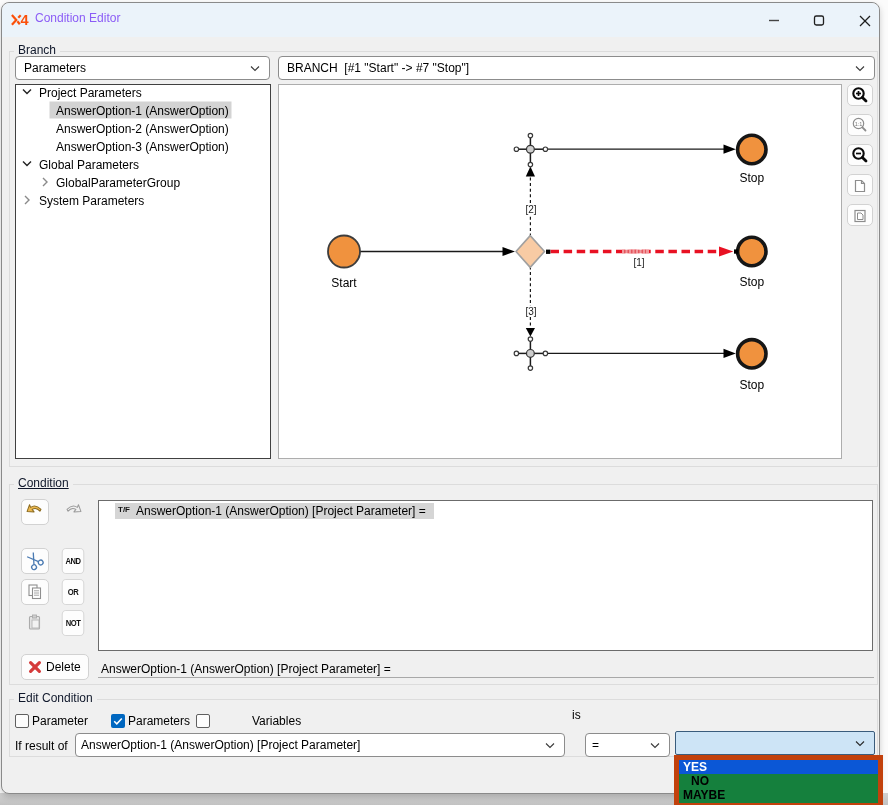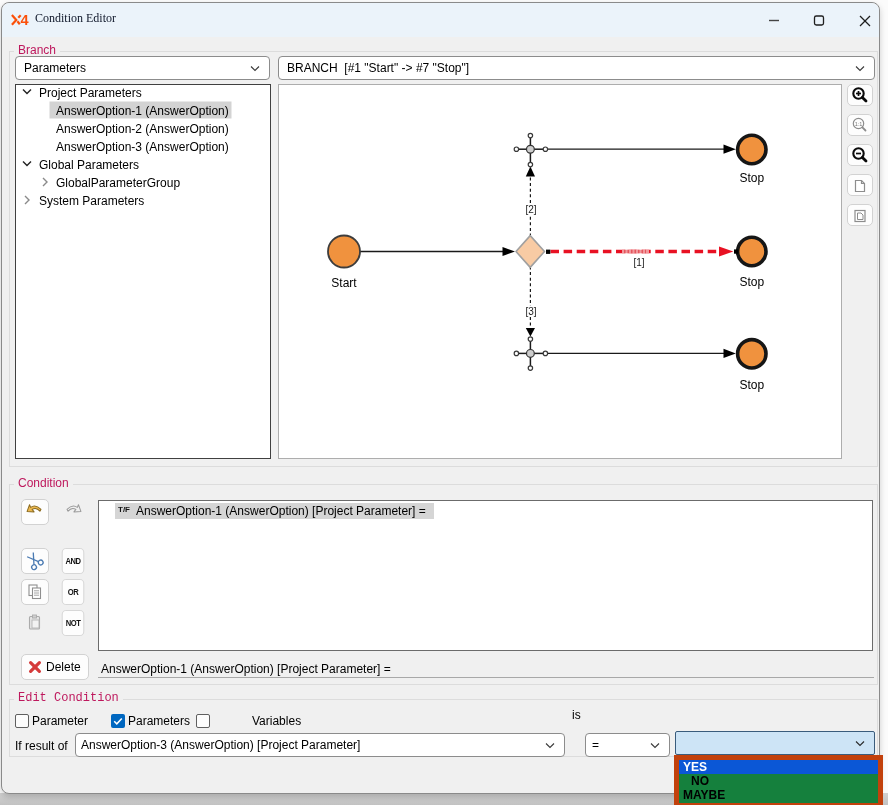--- a/index.html
+++ b/index.html
@@ -5,23 +5,23 @@
   html,body{margin:0;padding:0;}
   body{width:888px;height:805px;position:relative;background:#fbfbfb;
        font-family:"Liberation Sans",sans-serif;overflow:hidden;}
   .abs{position:absolute;}
   #deskbottom{left:0;top:793px;width:888px;height:12px;
       background:linear-gradient(#d2d2d2,#c2c2c2);}
   #win{left:1px;top:2px;width:877px;height:790px;background:#f0f0f0;
       border:1px solid #8a8a8a;border-radius:8px;box-shadow:0 3px 6px rgba(0,0,0,0.18);}
   #titlebar{left:0;top:0;width:100%;height:34px;background:#ebf3fa;
       border-radius:8px 8px 0 0;}
-  #title{left:33px;top:8px;font-size:12px;color:#0f172a;font-family:Liberation Serif, serif;}
+  #title{left:33px;top:8px;font-size:12px;color:#8b5cf6;}
   .grp{border:1px solid #dcdcdc;border-radius:0;}
-  .grplabel{font-size:12px;color:#be185d;background:#f0f0f0;padding:0 4px;line-height:12px;}
+  .grplabel{font-size:12px;color:#0f172a;background:#f0f0f0;padding:0 4px;line-height:12px;}
   .combo{background:#ffffff;border:1px solid #8c8c8c;border-radius:4px;
       font-size:12px;color:#000;}
   .combo .ctext{position:absolute;left:8px;top:4px;white-space:nowrap;}
   .chev{position:absolute;top:8px;right:9px;width:10px;height:7px;}
   .toolbtn{background:#fdfdfd;border:1px solid #d2d2d2;border-radius:5px;}
   .flatbtn{background:transparent;border:1px solid transparent;border-radius:5px;}
   .opbtn{font-size:9.5px;font-weight:bold;letter-spacing:-0.6px;color:#111;transform:scaleX(0.8);
       text-align:center;font-family:"Liberation Sans",sans-serif;}
   .t12{font-size:12px;color:#000;white-space:nowrap;}
   .cb{width:12px;height:12px;border:1px solid #5f5f5f;border-radius:2px;background:#fcfcfc;}
@@ -174,21 +174,21 @@
     </svg>
   </div>
   <div class="abs toolbtn" style="left:845px;top:201px;width:24px;height:20px;">
     <svg width="24" height="22" viewBox="0 0 24 22">
       <rect x="7" y="5.5" width="10" height="11" fill="#fff" stroke="#8d8d8d" stroke-width="1.2"></rect>
       <path d="M9.5,8 h3.5 l2,2 v4.5 h-5.5 z" fill="none" stroke="#8d8d8d" stroke-width="1"></path>
     </svg>
   </div>
 
   <div class="abs grp" style="left:7px;top:481px;width:867px;height:199px;"></div>
-  <div class="abs grplabel" style="left:12px;top:474px;">Condition</div>
+  <div class="abs grplabel" style="left:12px;top:474px;text-decoration:underline;">Condition</div>
 
   <div class="abs toolbtn" style="left:19px;top:496px;width:26px;height:24px;">
     <svg width="26" height="24" viewBox="0 0 26 24">
       <path d="M19,8.5 c-4,-3 -8,-3 -10.5,-0.5 l-1.5,-2.5 l-1.5,7 l7,-0.5 l-2.3,-2.2 c2.3,-2 5.5,-1.6 8,0.8 z" fill="#edb84d" stroke="#8a6a1f" stroke-width="1" stroke-linejoin="round" transform="rotate(8 13 9)"></path>
     </svg>
   </div>
 
   <div class="abs flatbtn" style="left:57px;top:496px;width:26px;height:24px;">
     <svg width="26" height="24" viewBox="0 0 26 24">
       <path d="M7,8.5 c4,-3 8,-3 10.5,-0.5 l1.5,-2.5 l1.5,7 l-7,-0.5 l2.3,-2.2 c-2.3,-2 -5.5,-1.6 -8,0.8 z" fill="none" stroke="#9a9a9a" stroke-width="1" stroke-linejoin="round" transform="rotate(-8 13 9)"></path>
@@ -241,34 +241,34 @@
 
   <div class="abs" style="left:96px;top:497px;width:773px;height:149px;background:#fff;border:1px solid #6b6b6b;">
     <div class="abs" style="left:16px;top:1.5px;width:319px;height:16px;background:#d5d5d5;"></div>
     <span class="abs" style="left:19px;top:4px;font-size:8px;font-weight:bold;color:#111;">T/F</span>
     <span class="abs t12" style="left:37px;top:2.5px;">AnswerOption-1 (AnswerOption) [Project Parameter] =</span>
   </div>
   <div class="abs t12" style="left:99px;top:659px;">AnswerOption-1 (AnswerOption) [Project Parameter] =</div>
   <div class="abs" style="left:96px;top:674px;width:776px;height:1px;background:#a8a8a8;"></div>
 
   <div class="abs grp" style="left:7px;top:696px;width:867px;height:56px;"></div>
-  <div class="abs grplabel" style="left:12px;top:689px;font-family:Liberation Mono, monospace;">Edit Condition</div>
+  <div class="abs grplabel" style="left:12px;top:689px;">Edit Condition</div>
   <div class="abs cb" style="left:13px;top:711px;"></div>
   <div class="abs t12" style="left:30px;top:711px;">Parameter</div>
   <div class="abs" style="left:109px;top:711px;width:14px;height:14px;background:#0067c0;border-radius:2px;">
     <svg width="14" height="14" viewBox="0 0 14 14">
         <polyline points="3.2,7.2 5.8,9.8 10.8,4.4" fill="none" stroke="#fff" stroke-width="1.5"></polyline>
       </svg>
   </div>
   <div class="abs t12" style="left:126px;top:711px;">Parameters</div>
   <div class="abs cb" style="left:194px;top:711px;"></div>
   <div class="abs t12" style="left:210px;top:711px;margin-left:40px;">Variables</div>
   <div class="abs t12" style="left:13px;top:736px;">If result of</div>
   <div class="abs combo" style="left:73px;top:730px;width:488px;height:22px;">
-    <span class="ctext" style="left:5px;">AnswerOption-3 (AnswerOption) [Project Parameter]</span>
+    <span class="ctext" style="left:5px;">AnswerOption-1 (AnswerOption) [Project Parameter]</span>
     <svg class="chev" viewBox="0 0 10 7">
         <polyline points="1,1.5 5,5.5 9,1.5" fill="none" stroke="#3a3a3a" stroke-width="1.1"></polyline>
       </svg>
   </div>
   <div class="abs t12" style="left:570px;top:705px;">is</div>
   <div class="abs combo" style="left:583px;top:730px;width:83px;height:22px;">
     <span class="ctext" style="left:6px;">=</span>
     <svg class="chev" viewBox="0 0 10 7">
         <polyline points="1,1.5 5,5.5 9,1.5" fill="none" stroke="#3a3a3a" stroke-width="1.1"></polyline>
       </svg>

